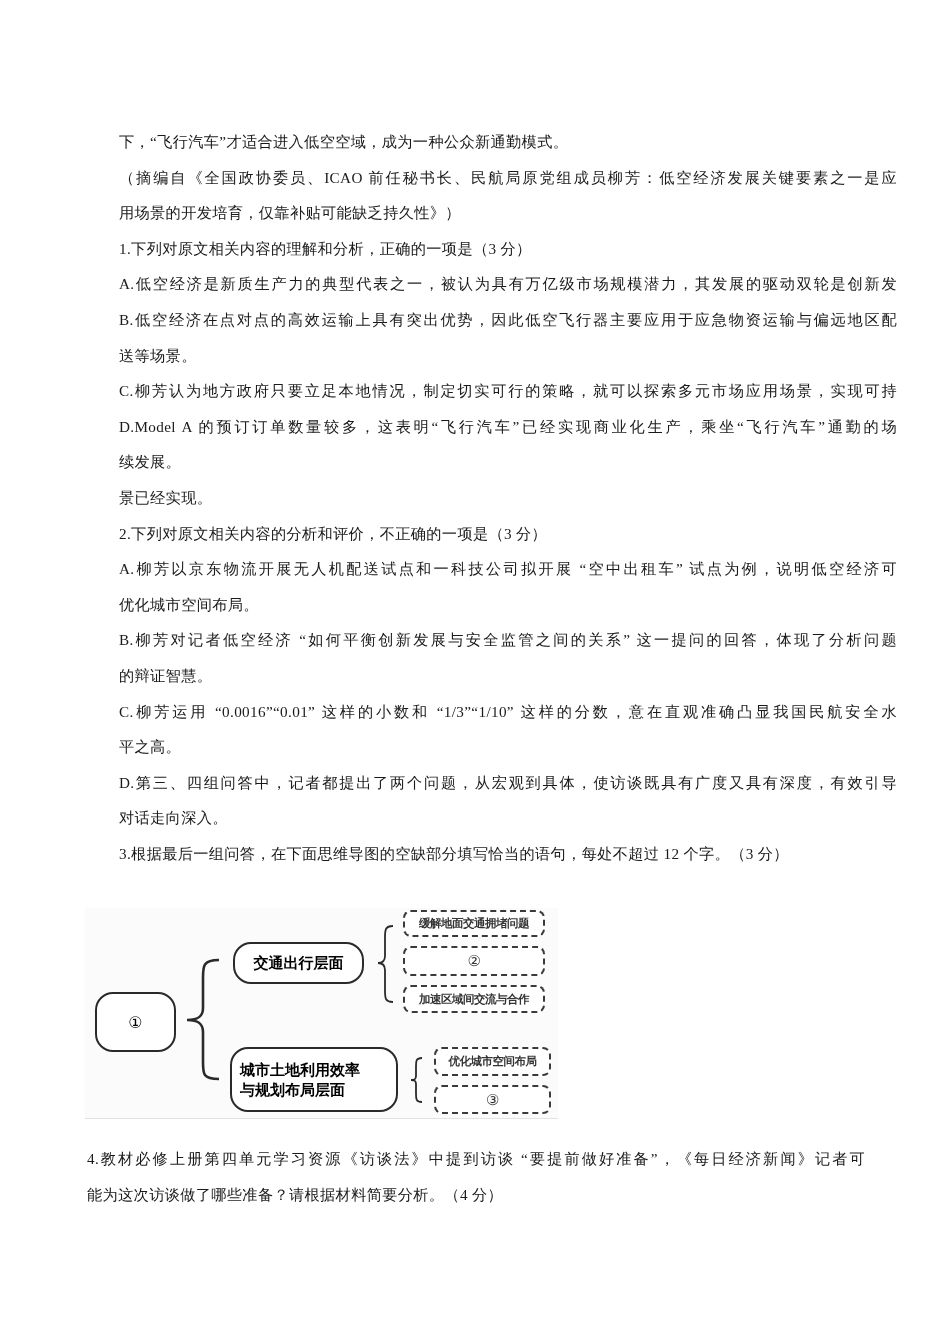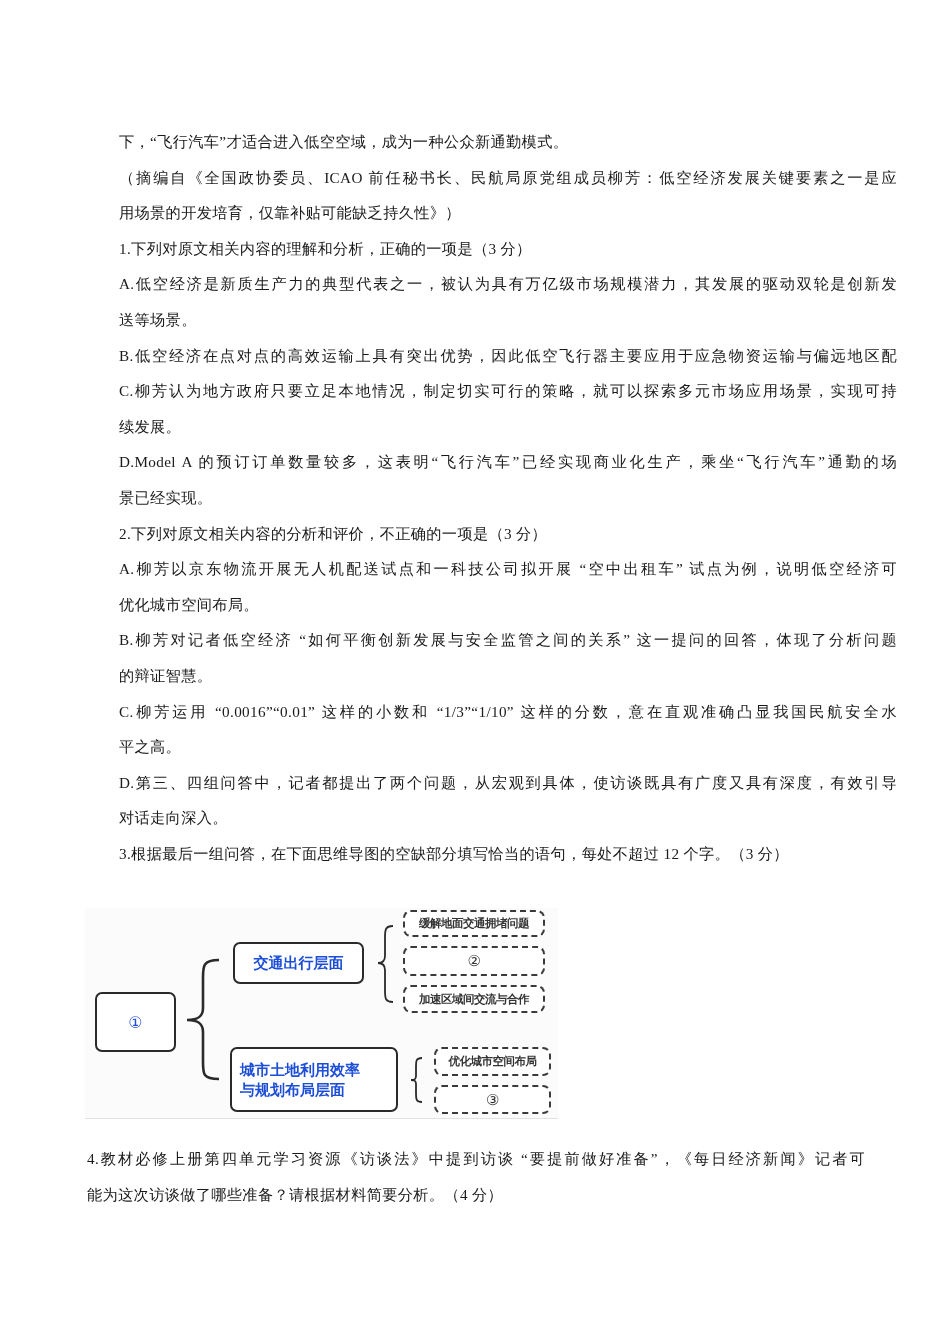--- a/index.html
+++ b/index.html
@@ -2,44 +2,44 @@
 <html><head>
 <meta charset="utf-8">
 <style>
   html, body { margin: 0; padding: 0; background: #ffffff; }
   body { width: 950px; height: 1344px; position: relative; overflow: hidden;
          font-family: "Liberation Serif", "DejaVu Serif", serif; color: #1a1a1a; }
   .page { position: absolute; left: 87px; top: 124px; width: 778px; margin-left: 32px; }
   .line { font-size: 15.2px; line-height: 35.6px; height: 35.6px; white-space: nowrap; letter-spacing: 0.35px; }
   .justify { text-align: justify; text-align-last: justify; }
   .diagram { position: absolute; left: 85px; top: 908px; width: 473px; height: 210px; background: #fbfbfb; border-bottom: 1px solid #e2e2e2; }
-  .box { position: absolute; border: 2.5px solid #2a2a2a; border-radius: 7px; background: #fff;
+  .box { position: absolute; border: 2.5px solid #2a2a2a; border-radius: 18px; background: #fff;
          display: flex; align-items: center; justify-content: center; box-sizing: border-box;
-         font-family: "DejaVu Sans", "Liberation Sans", sans-serif; color: #1d4ed8; font-weight: bold; }
+         font-family: "DejaVu Sans", "Liberation Sans", sans-serif; color: #000000; font-weight: bold; }
   .dash { position: absolute; border: 2.5px dashed #3a3a3a; border-radius: 8px; background: #fff;
           display: flex; align-items: center; justify-content: center; box-sizing: border-box;
           font-family: Liberation Sans, sans-serif; color: #333; font-size: 11.5px; font-weight: bold; letter-spacing: -0.5px; white-space: nowrap; }
   .q4 { position: absolute; left: 87px; top: 1141px; width: 778px; }
   svg.brace { position: absolute; overflow: visible; }
 </style>
 </head>
 <body>
 
 <div class="page">
   <div class="line">下，“飞行汽车”才适合进入低空空域，成为一种公众新通勤模式。</div>
   <div class="line justify">（摘编自《全国政协委员、ICAO 前任秘书长、民航局原党组成员柳芳：低空经济发展关键要素之一是应</div>
   <div class="line">用场景的开发培育，仅靠补贴可能缺乏持久性》）</div>
 
   <div class="line">1.下列对原文相关内容的理解和分析，正确的一项是（3 分）</div>
   <div class="line justify">A.低空经济是新质生产力的典型代表之一，被认为具有万亿级市场规模潜力，其发展的驱动双轮是创新发</div>
+  <div class="line justify">B.低空经济在点对点的高效运输上具有突出优势，因此低空飞行器主要应用于应急物资运输与偏远地区配</div>
   <div class="line">送等场景。</div>
-  <div class="line justify">B.低空经济在点对点的高效运输上具有突出优势，因此低空飞行器主要应用于应急物资运输与偏远地区配</div>
   <div class="line justify">C.柳芳认为地方政府只要立足本地情况，制定切实可行的策略，就可以探索多元市场应用场景，实现可持</div>
+  <div class="line justify">D.Model A 的预订订单数量较多，这表明“飞行汽车”已经实现商业化生产，乘坐“飞行汽车”通勤的场</div>
   <div class="line">续发展。</div>
-  <div class="line justify">D.Model A 的预订订单数量较多，这表明“飞行汽车”已经实现商业化生产，乘坐“飞行汽车”通勤的场</div>
   <div class="line">景已经实现。</div>
 
   <div class="line">2.下列对原文相关内容的分析和评价，不正确的一项是（3 分）</div>
   <div class="line justify">A.柳芳以京东物流开展无人机配送试点和一科技公司拟开展 “空中出租车” 试点为例，说明低空经济可</div>
   <div class="line">优化城市空间布局。</div>
   <div class="line justify">B.柳芳对记者低空经济 “如何平衡创新发展与安全监管之间的关系” 这一提问的回答，体现了分析问题</div>
   <div class="line">的辩证智慧。</div>
   <div class="line justify">C.柳芳运用 “0.0016”“0.01” 这样的小数和 “1/3”“1/10” 这样的分数，意在直观准确凸显我国民航安全水</div>
   <div class="line">平之高。</div>
   <div class="line justify">D.第三、四组问答中，记者都提出了两个问题，从宏观到具体，使访谈既具有广度又具有深度，有效引导</div>

